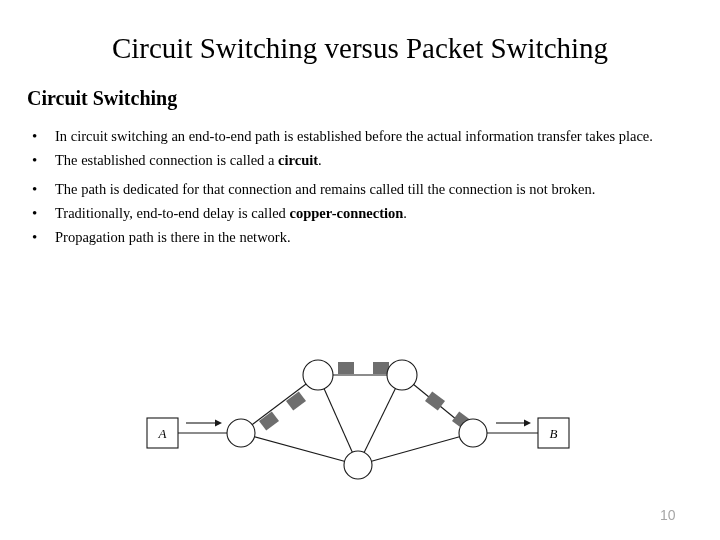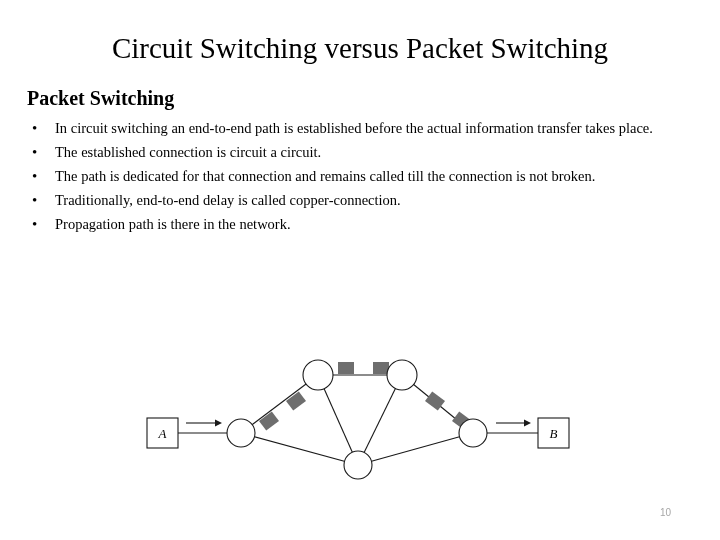--- a/index.html
+++ b/index.html
@@ -66,23 +66,24 @@
     font-size: 15px;
     line-height: 21px;
     color: #000000;
   }
   .bullet-row .txt {
     display: block;
   }
   .bullet-row.justified .txt {
     text-align: justify;
     text-align-last: left;
+    margin-top: 8px;
   }
   .bullet-row b {
-    font-weight: 400;
+    font-weight: 700;
   }
 
   
   .diagram {
     position: absolute;
     left: 130px;
     top: 348px;
     width: 460px;
     height: 150px;
   }
@@ -97,41 +98,41 @@
   }
 
   
   .page-number {
     position: absolute;
     left: 660px;
     top: 507px;
     width: 30px;
     text-align: left;
     font-family: "Liberation Sans", "DejaVu Sans", sans-serif;
-    font-size: 10px;
+    font-size: 14px;
     color: #a6a6a6;
   }
 </style>
 </head>
 <body>
 
 <div class="slide-title">Circuit Switching versus Packet Switching</div>
 
-<div class="sub-heading">Packet Switching</div>
+<div class="sub-heading">Circuit Switching</div>
 
 <div class="bullet-list">
 
   <div class="bullet-row justified">
     <span class="dot">•</span>
     <span class="txt">In circuit switching an end-to-end path is established before the actual information transfer takes place.</span>
   </div>
 
   <div class="bullet-row">
     <span class="dot">•</span>
-    <span class="txt"><span>The established connection is circuit a </span><b>circuit</b><span>.</span></span>
+    <span class="txt"><span>The established connection is called a </span><b>circuit</b><span>.</span></span>
   </div>
 
   <div class="bullet-row justified">
     <span class="dot">•</span>
     <span class="txt">The path is dedicated for that connection and remains called till the connection is not broken.</span>
   </div>
 
   <div class="bullet-row">
     <span class="dot">•</span>
     <span class="txt"><span>Traditionally, end-to-end delay is called </span><b>copper-connection</b><span>.</span></span>

